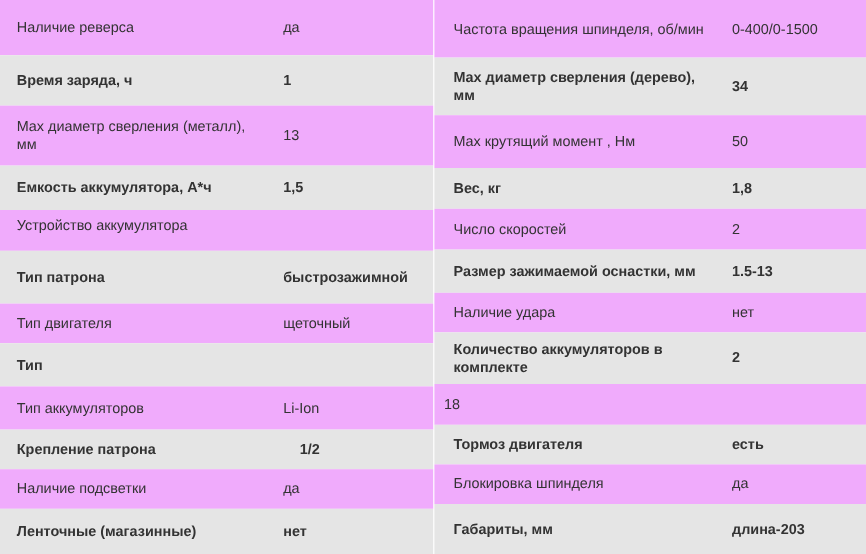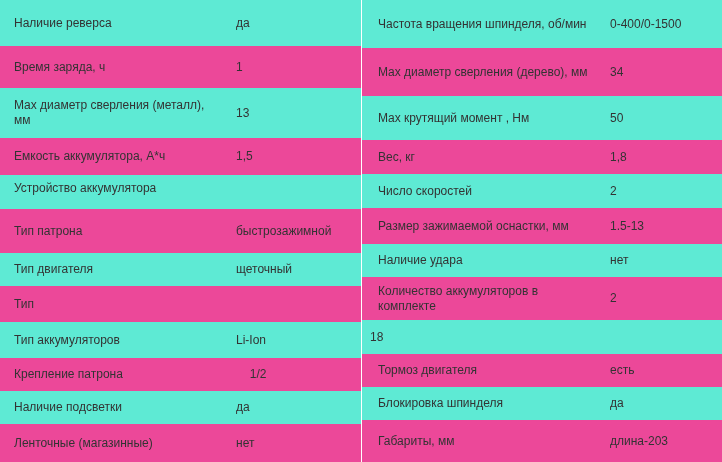--- a/index.html
+++ b/index.html
@@ -27,24 +27,25 @@
   }
   .spec-col.left {
     border-right: 1px solid #ffffff;
   }
   .spec-row {
     display: flex;
     align-items: stretch;
     box-sizing: border-box;
   }
   .spec-row.odd {
-    background: #5eead4;
+    background: #f0abfc;
   }
   .spec-row.even {
-    background: #ec4899;
+    background: #e5e5e5;
+    font-weight: bold;
   }
   .spec-label,
   .spec-value {
     box-sizing: border-box;
     display: flex;
     align-items: center;
     line-height: 1.25;
   }
   .spec-label {
     width: 228px;

